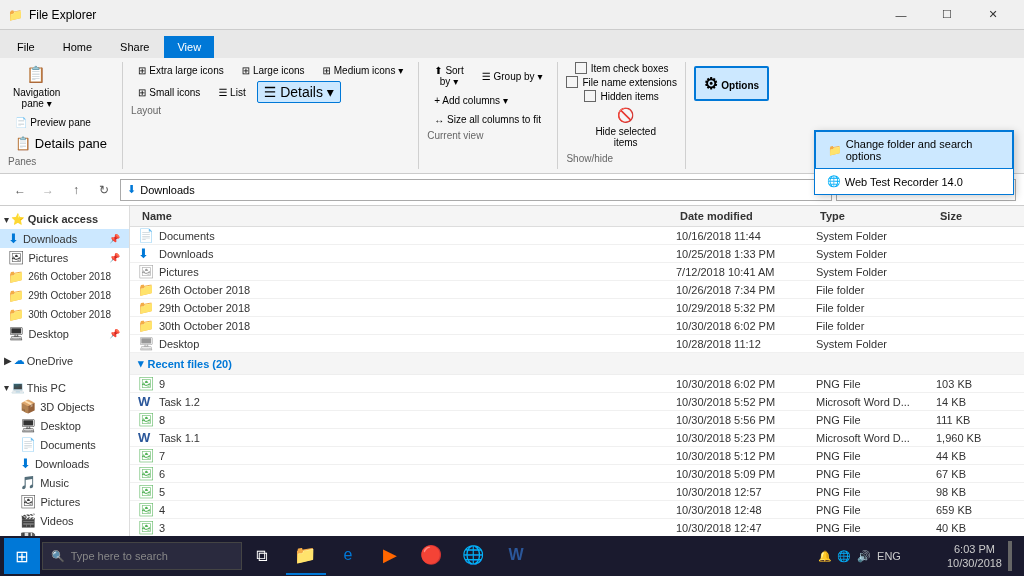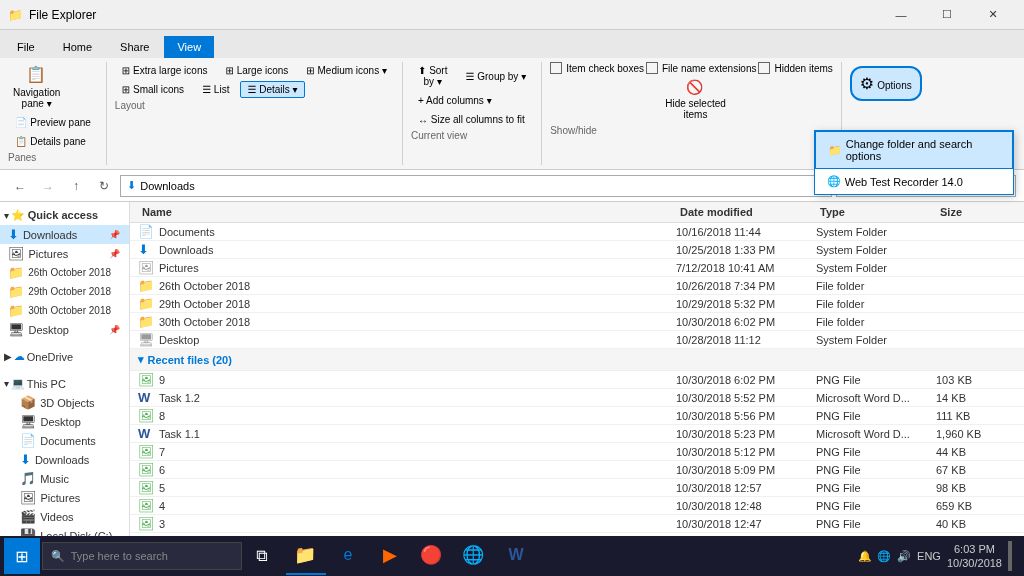--- a/index.html
+++ b/index.html
@@ -75,21 +75,22 @@
     .ribbon-btn.active { background: #cce8ff; border-color: #0078d7; }
     .ribbon-btn-large {
       flex-direction: column;
       padding: 4px 8px;
       min-width: 50px;
       border: 1px solid transparent;
       cursor: pointer;
       background: transparent;
       align-items: center;
       font-size: 11px;
-      border-radius: 12px;
+      border-radius: 2px;
+      font-weight: bold;
     }
     .ribbon-btn-large.active-border { border: 2px solid #0078d7; background: #cce8ff; }
 
     
     .options-dropdown {
       position: absolute;
       top: 72px;
       right: 10px;
       background: white;
       border: 1px solid #0078d7;
@@ -234,21 +235,21 @@
     .taskbar-app {
       width: 40px; height: 38px;
       display: flex; align-items: center; justify-content: center;
       font-size: 18px; cursor: pointer; border-bottom: 2px solid transparent;
     }
     .taskbar-app.active { border-bottom: 2px solid #0078d7; }
     .taskbar-right {
       margin-left: auto; display: flex; align-items: center; gap: 6px;
       color: #ccc; font-size: 11px; padding-right: 8px;
     }
-    .taskbar-time { text-align: center; line-height: 1.3; }
+    .taskbar-time { text-align: center; line-height: 1.3; margin-left: 40px; }
 
     
     ::-webkit-scrollbar { width: 8px; height: 8px; }
     ::-webkit-scrollbar-track { background: #f0f0f0; }
     ::-webkit-scrollbar-thumb { background: #c0c0c0; }
 
     .panes-label { font-size: 10px; color: #666; padding-bottom: 2px; }
 
     .checkbox-icon { width: 12px; height: 12px; border: 1px solid #666; display: inline-block; }
   </style>
@@ -281,55 +282,55 @@
       <div class="ribbon-row">
         <button class="ribbon-btn" style="flex-direction:column;align-items:center;padding:2px 4px;">
           <span style="font-size:16px;">📋</span>
           <span style="font-size:10px;">Navigation<br>pane ▾</span>
         </button>
       </div>
       <div class="ribbon-row" style="gap:2px;">
         <button class="ribbon-btn" style="font-size:10px;">📄 Preview pane</button>
       </div>
       <div class="ribbon-row">
-        <button class="ribbon-btn" style="font-size:10px;">📋 Details pane</button>
+        <button class="ribbon-btn" style="font-size:13px;">📋 Details pane</button>
       </div>
       <div class="panes-label">Panes</div>
     </div>
 
     <div class="ribbon-group">
       <div class="ribbon-row">
         <button class="ribbon-btn" style="font-size:10px;">⊞ Extra large icons</button>
         <button class="ribbon-btn" style="font-size:10px;">⊞ Large icons</button>
         <button class="ribbon-btn" style="font-size:10px;">⊞ Medium icons ▾</button>
       </div>
       <div class="ribbon-row">
         <button class="ribbon-btn" style="font-size:10px;">⊞ Small icons</button>
         <button class="ribbon-btn" style="font-size:10px;">☰ List</button>
-        <button class="ribbon-btn active" style="font-size:10px;background:#cce8ff;border:1px solid #0078d7;">☰ Details ▾</button>
+        <button class="ribbon-btn active" style="font-size:14px;background:#cce8ff;border:1px solid #0078d7;">☰ Details ▾</button>
       </div>
       <div class="panes-label">Layout</div>
     </div>
 
     <div class="ribbon-group">
       <div class="ribbon-row">
         <button class="ribbon-btn" style="font-size:10px;">⬆ Sort<br>by ▾</button>
         <button class="ribbon-btn" style="font-size:10px;">☰ Group by ▾</button>
       </div>
       <div class="ribbon-row">
         <button class="ribbon-btn" style="font-size:10px;">+ Add columns ▾</button>
       </div>
       <div class="ribbon-row">
         <button class="ribbon-btn" style="font-size:10px;">↔ Size all columns to fit</button>
       </div>
       <div class="panes-label">Current view</div>
     </div>
 
     <div class="ribbon-group">
-      <div class="ribbon-row" style="flex-direction:row;gap:2px;">
+      <div class="ribbon-row" style="flex-direction:column;gap:2px;">
         <label style="display:flex;align-items:center;gap:4px;font-size:10px;cursor:pointer;">
           <span class="checkbox-icon"></span> Item check boxes
         </label>
         <label style="display:flex;align-items:flex-end;gap:4px;font-size:10px;cursor:pointer;">
           <span class="checkbox-icon"></span> File name extensions
         </label>
         <label style="display:flex;align-items:center;gap:4px;font-size:10px;cursor:pointer;">
           <span class="checkbox-icon"></span> Hidden items
         </label>
       </div>

